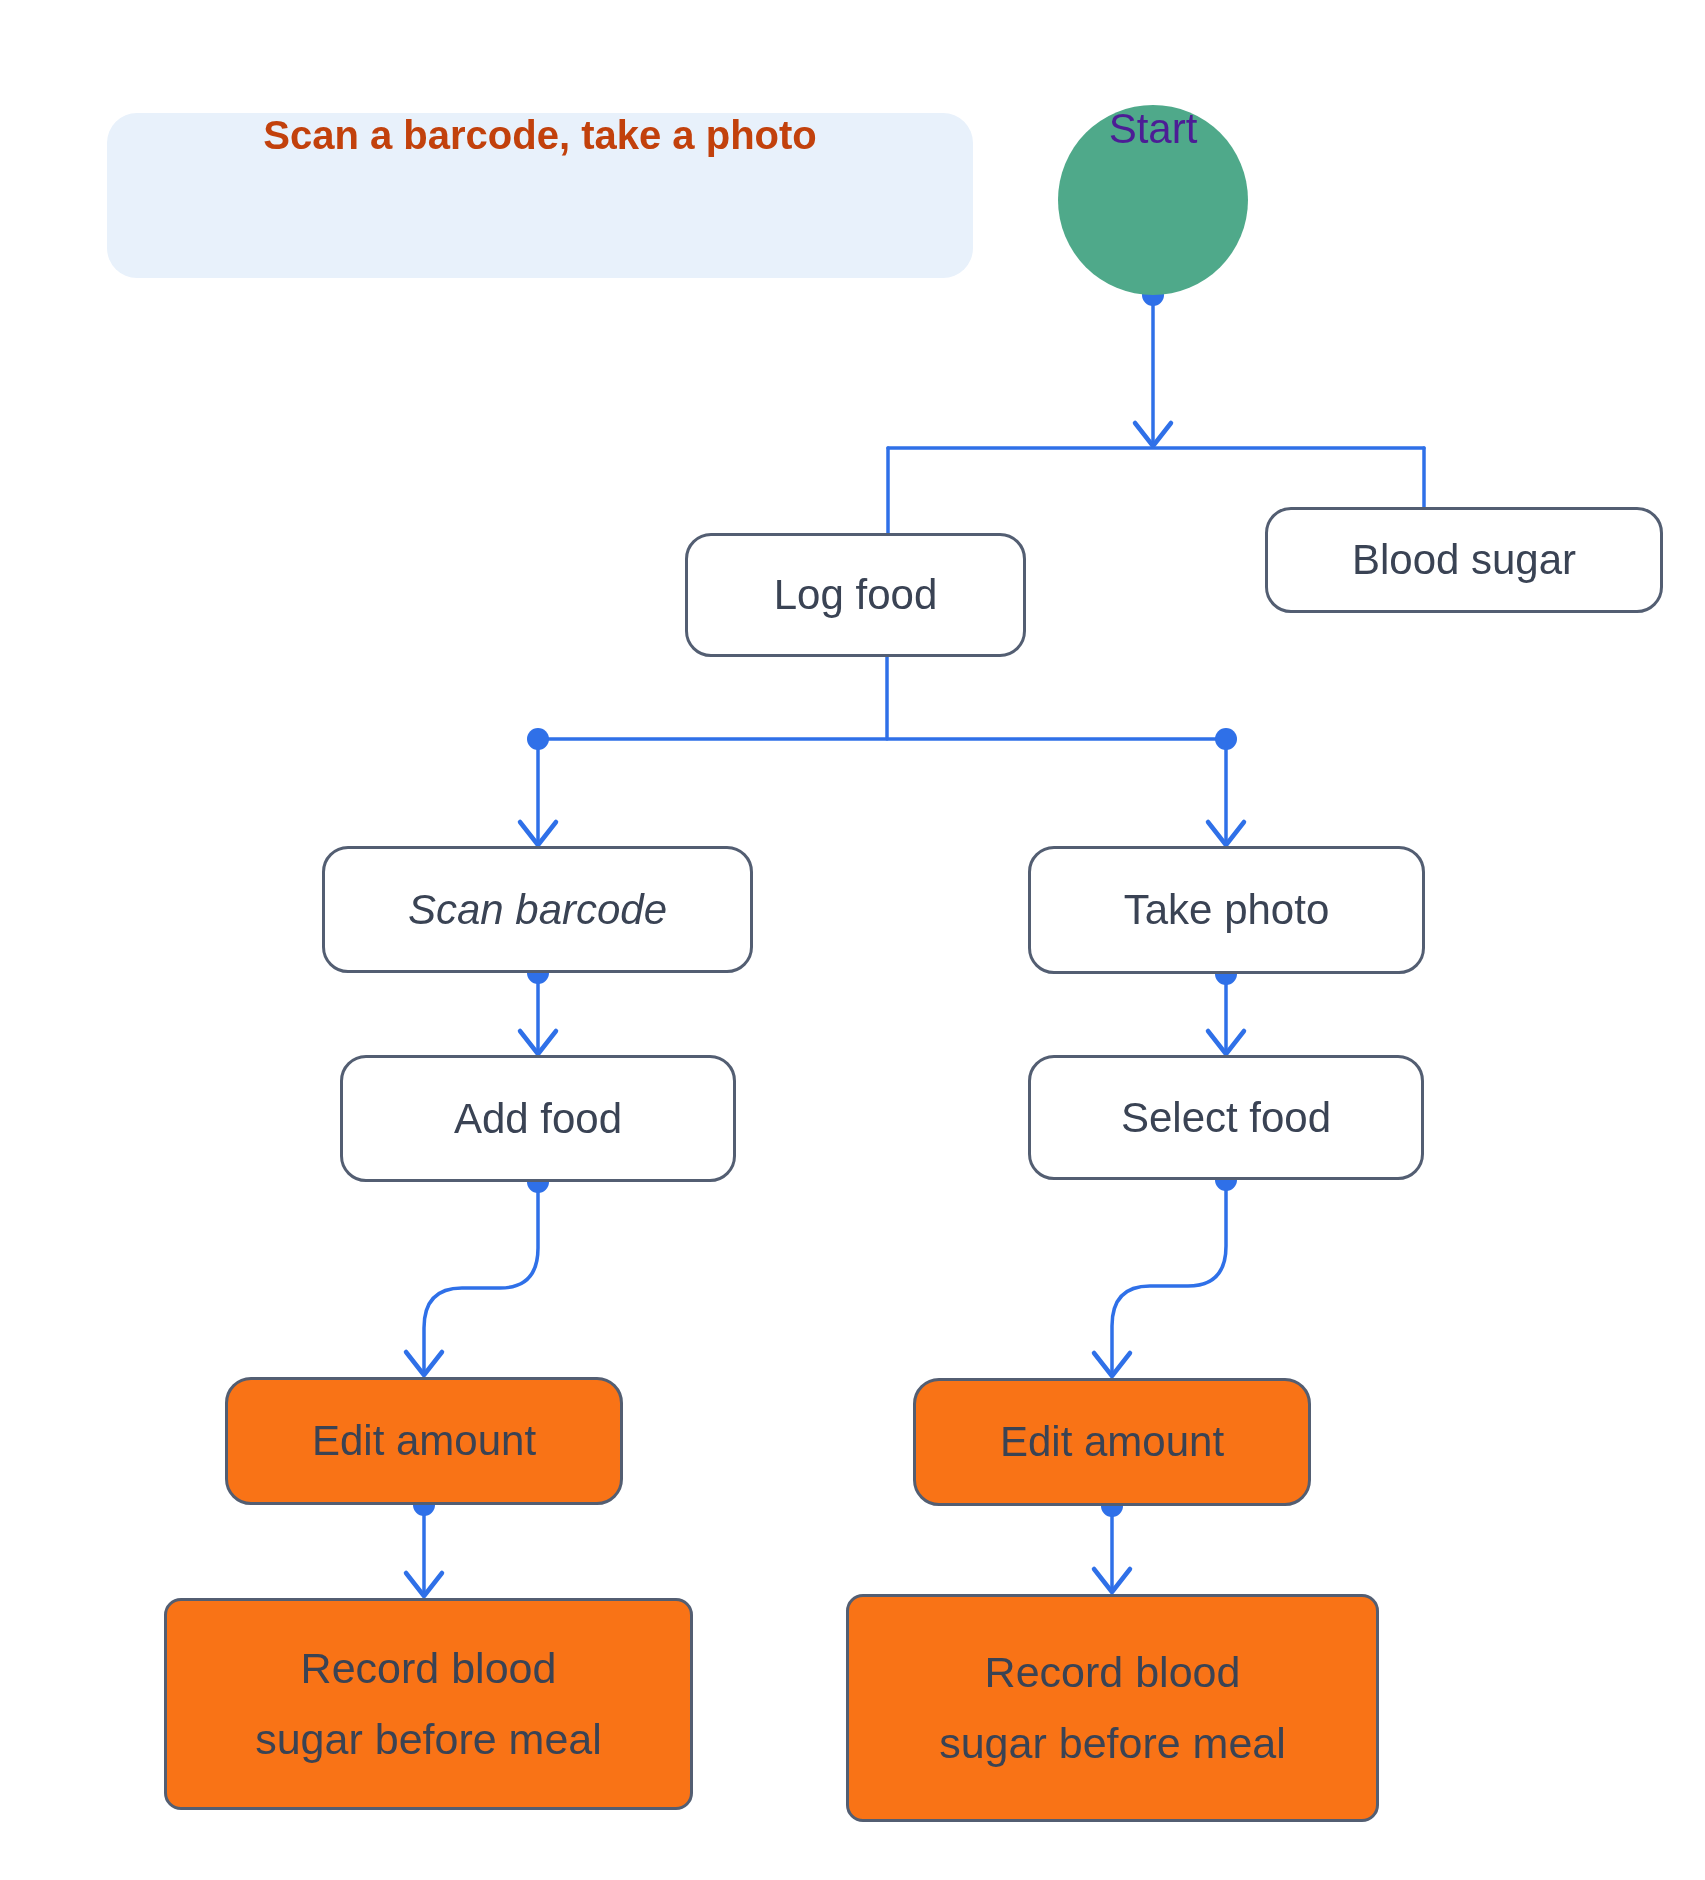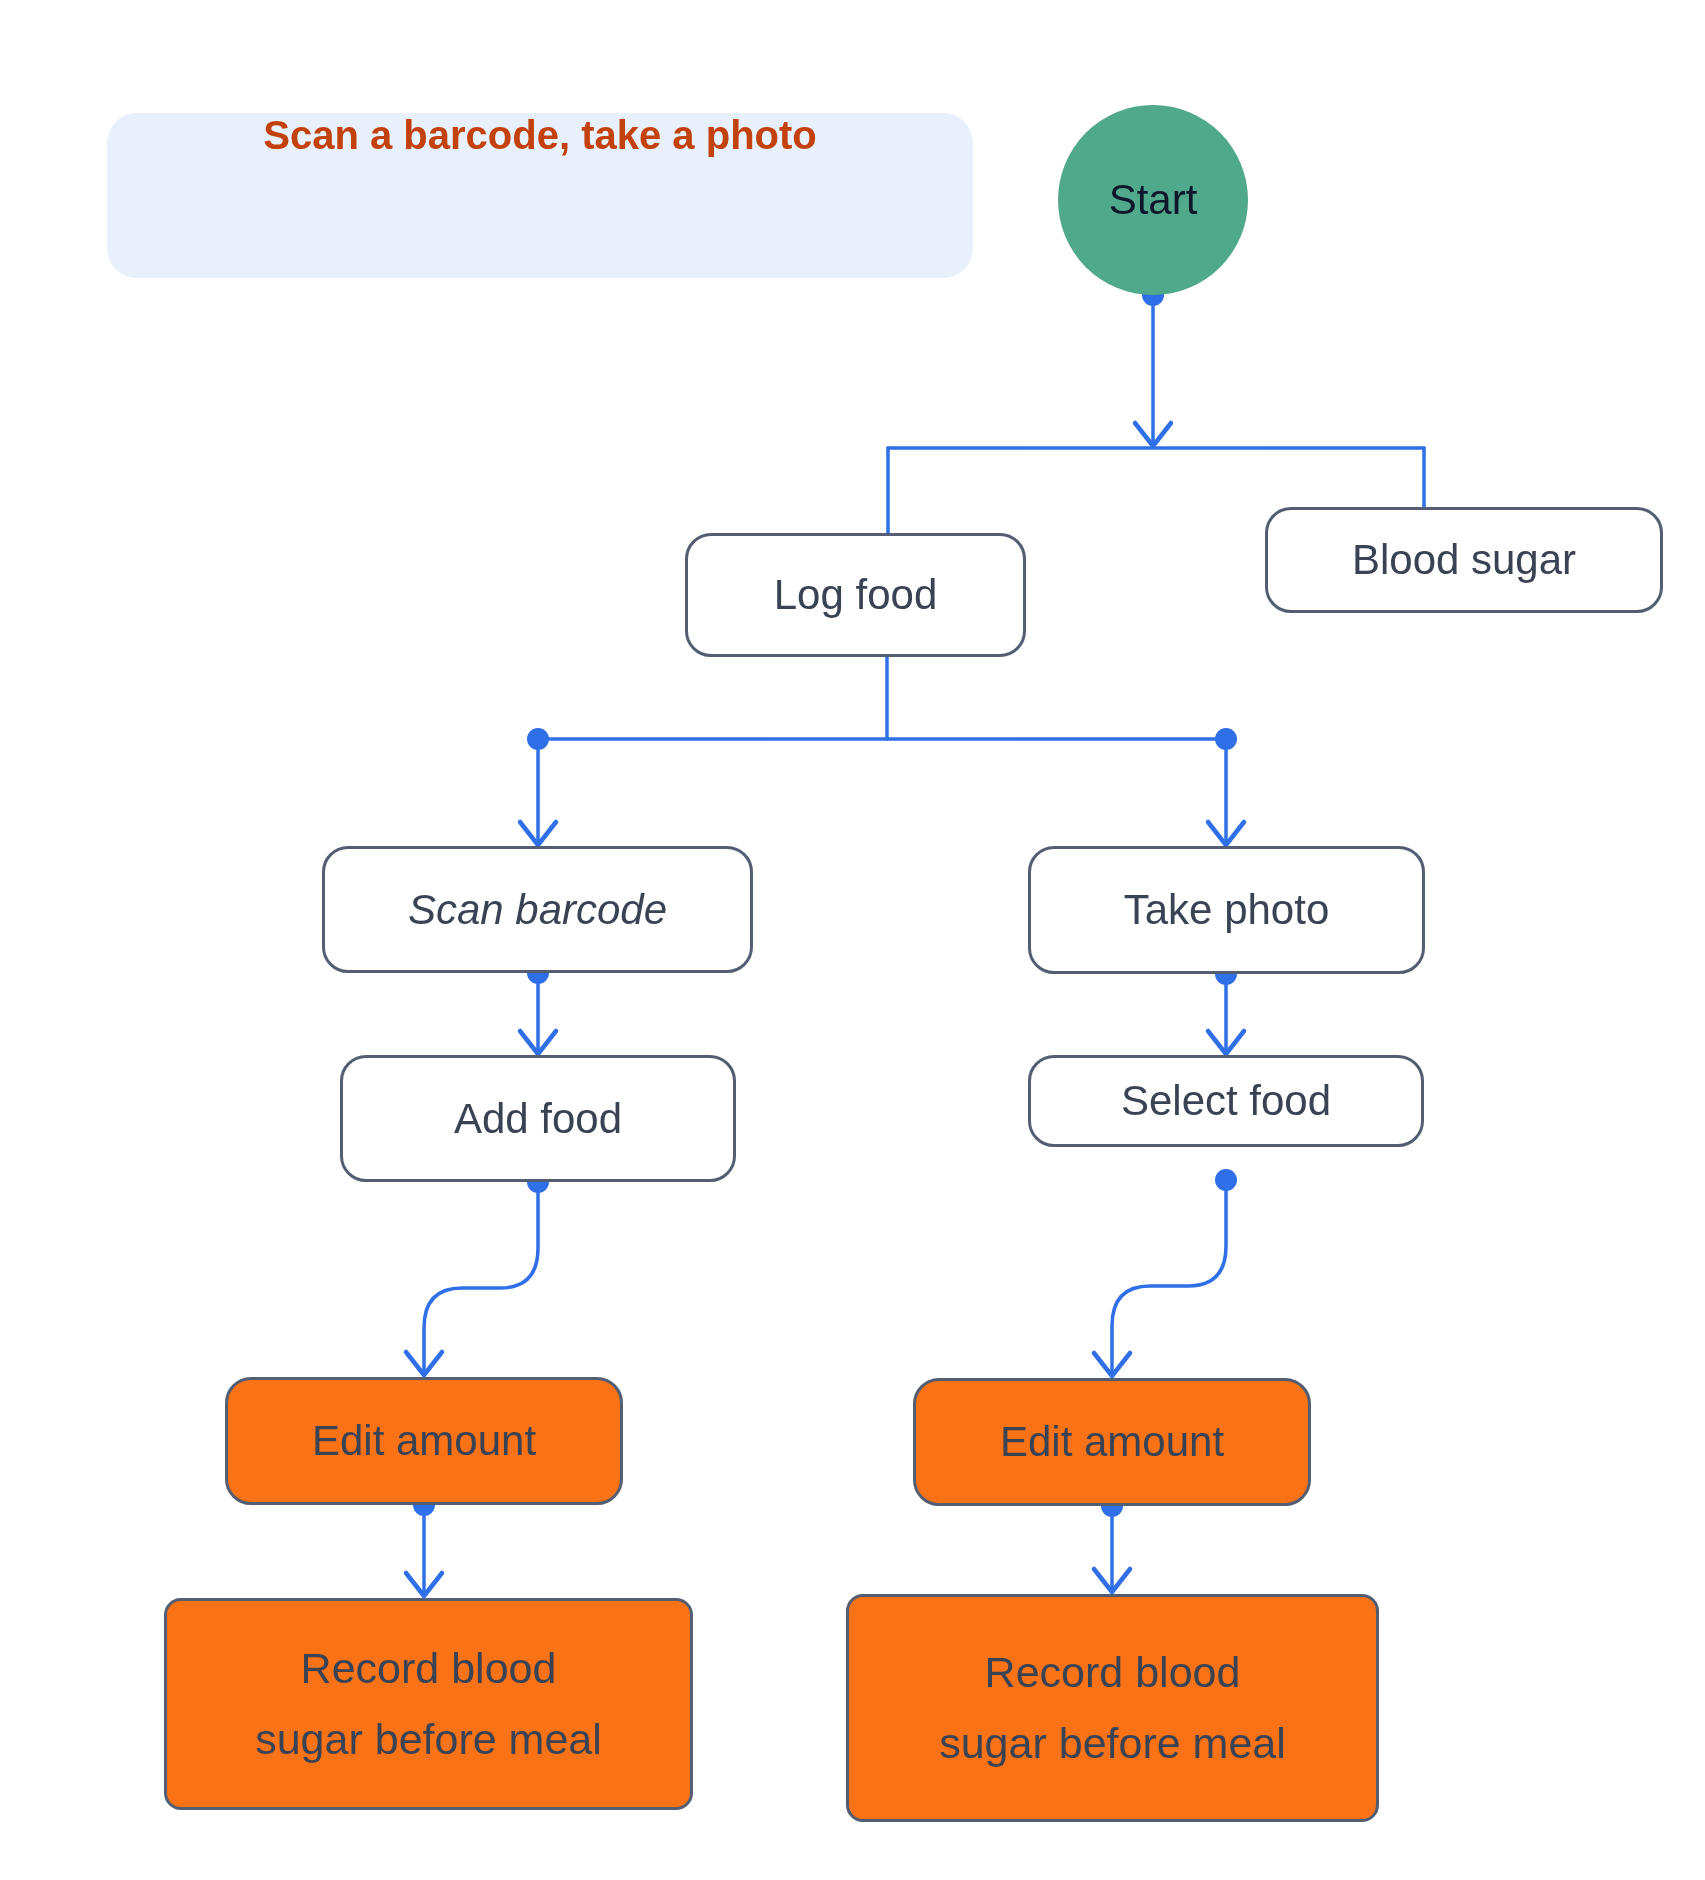--- a/index.html
+++ b/index.html
@@ -16,22 +16,22 @@
   }
   .callout{
     position:absolute;left:107px;top:113px;width:866px;height:165px;
     background:#E8F1FB;border-radius:30px;
     display:flex;align-items:flex-start;justify-content:center;
     font-size:40px;font-weight:bold;color:#c2410c;
   }
   .start-node{
     position:absolute;left:1058px;top:105px;width:190px;height:190px;
     background:#4FA98A;border-radius:50%;
-    display:flex;align-items:center;justify-content:center;
-    font-size:42px;color:#0f172a;
+    display:flex;justify-content:center;
+    font-size:42px;color:#4c1d95;
   }
   .node{
     position:absolute;
     background:#ffffff;
     border:3px solid #535E72;border-radius:26px;
     display:flex;align-items:center;justify-content:center;
     font-size:42px;color:#3A4354;text-align:center;
     box-sizing:border-box;
   }
   .node.pink{background:#f97316;}
@@ -107,21 +107,21 @@
   </div>
 
   <div class="node" style="left:1028px;top:846px;width:397px;height:128px;">
     <span>Take photo</span>
   </div>
 
   <div class="node" style="left:340px;top:1055px;width:396px;height:127px;">
     <span>Add food</span>
   </div>
 
-  <div class="node" style="left:1028px;top:1055px;width:396px;height:92px;">
+  <div class="node" style="left:1028px;top:1055px;width:396px;height:125px;">
     <span>Select food</span>
   </div>
 
   <div class="node pink" style="left:225px;top:1377px;width:398px;height:128px;">
     <span>Edit amount</span>
   </div>
 
   <div class="node pink" style="left:913px;top:1378px;width:398px;height:128px;">
     <span>Edit amount</span>
   </div>

